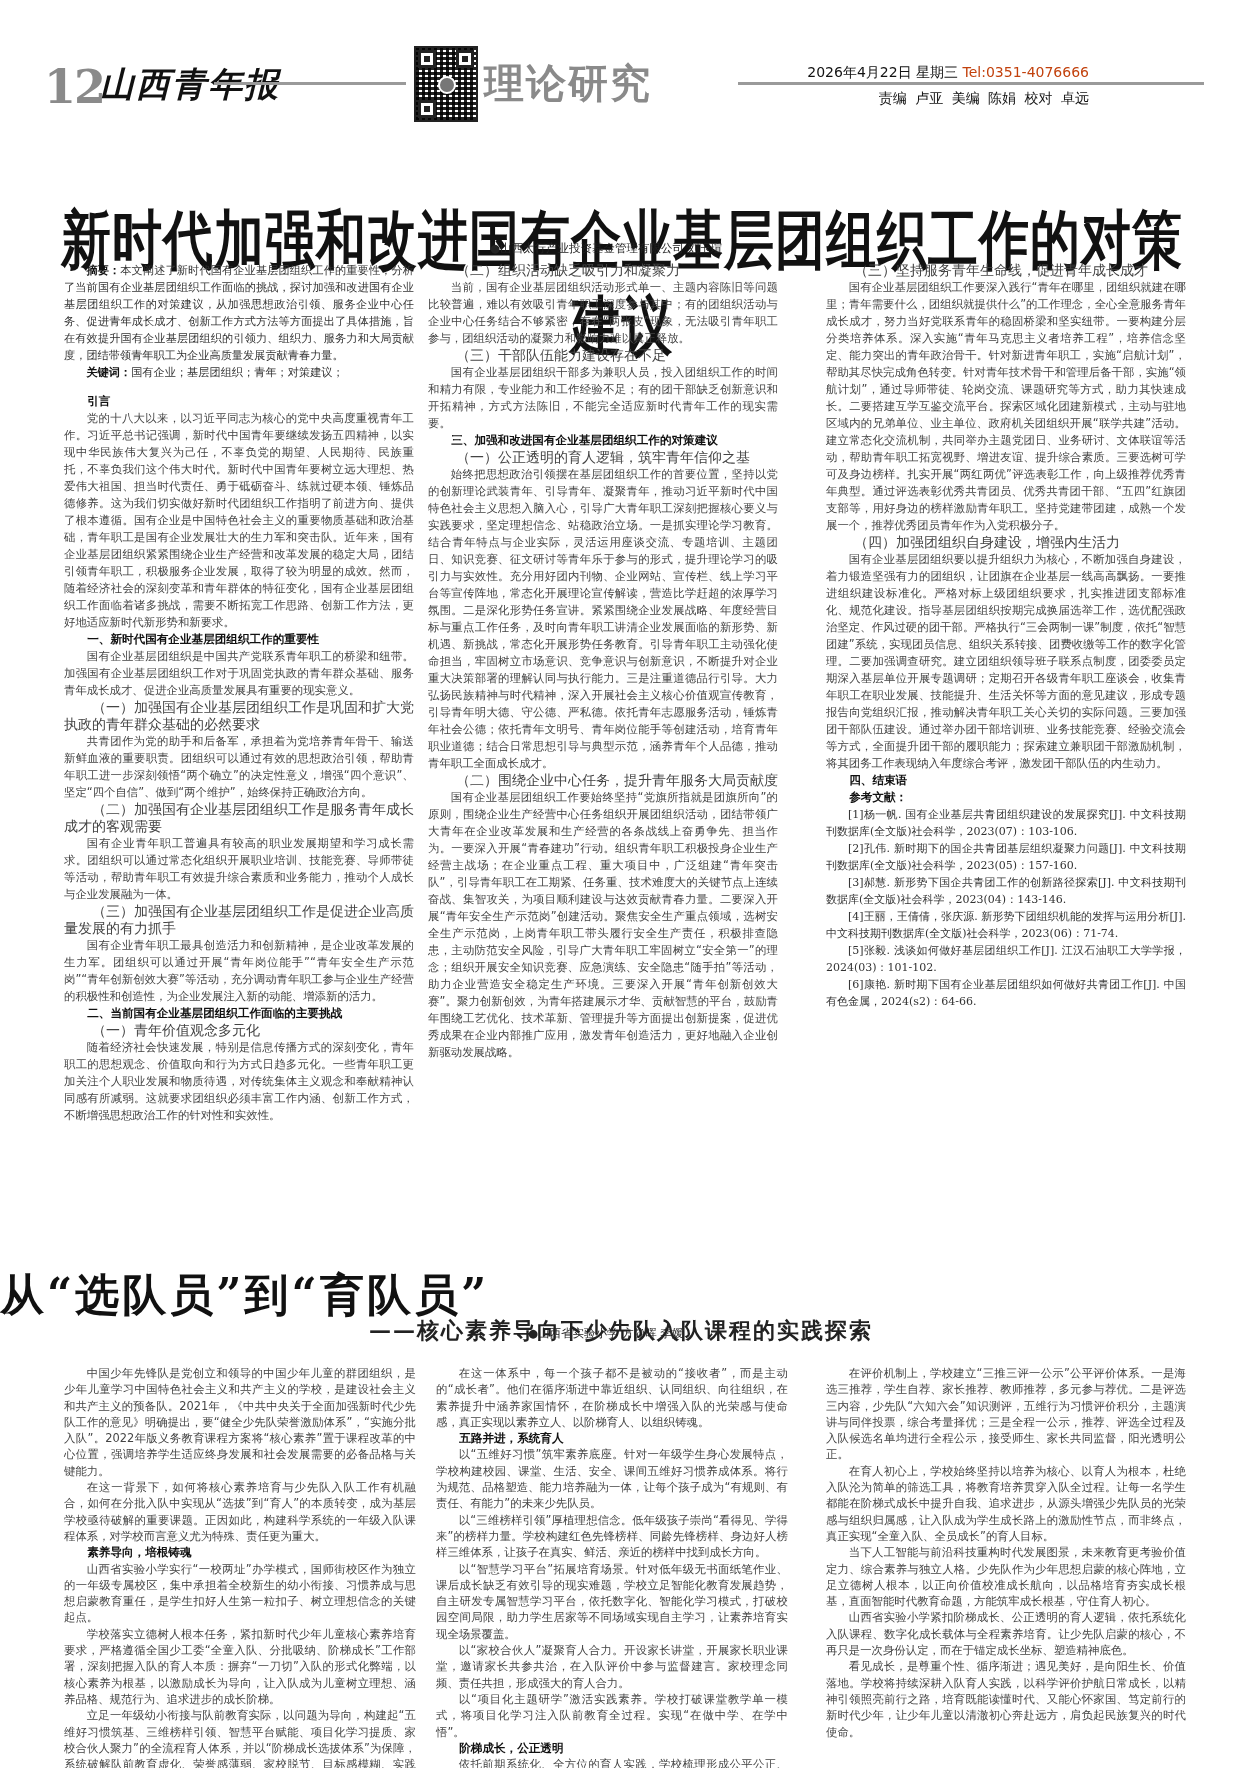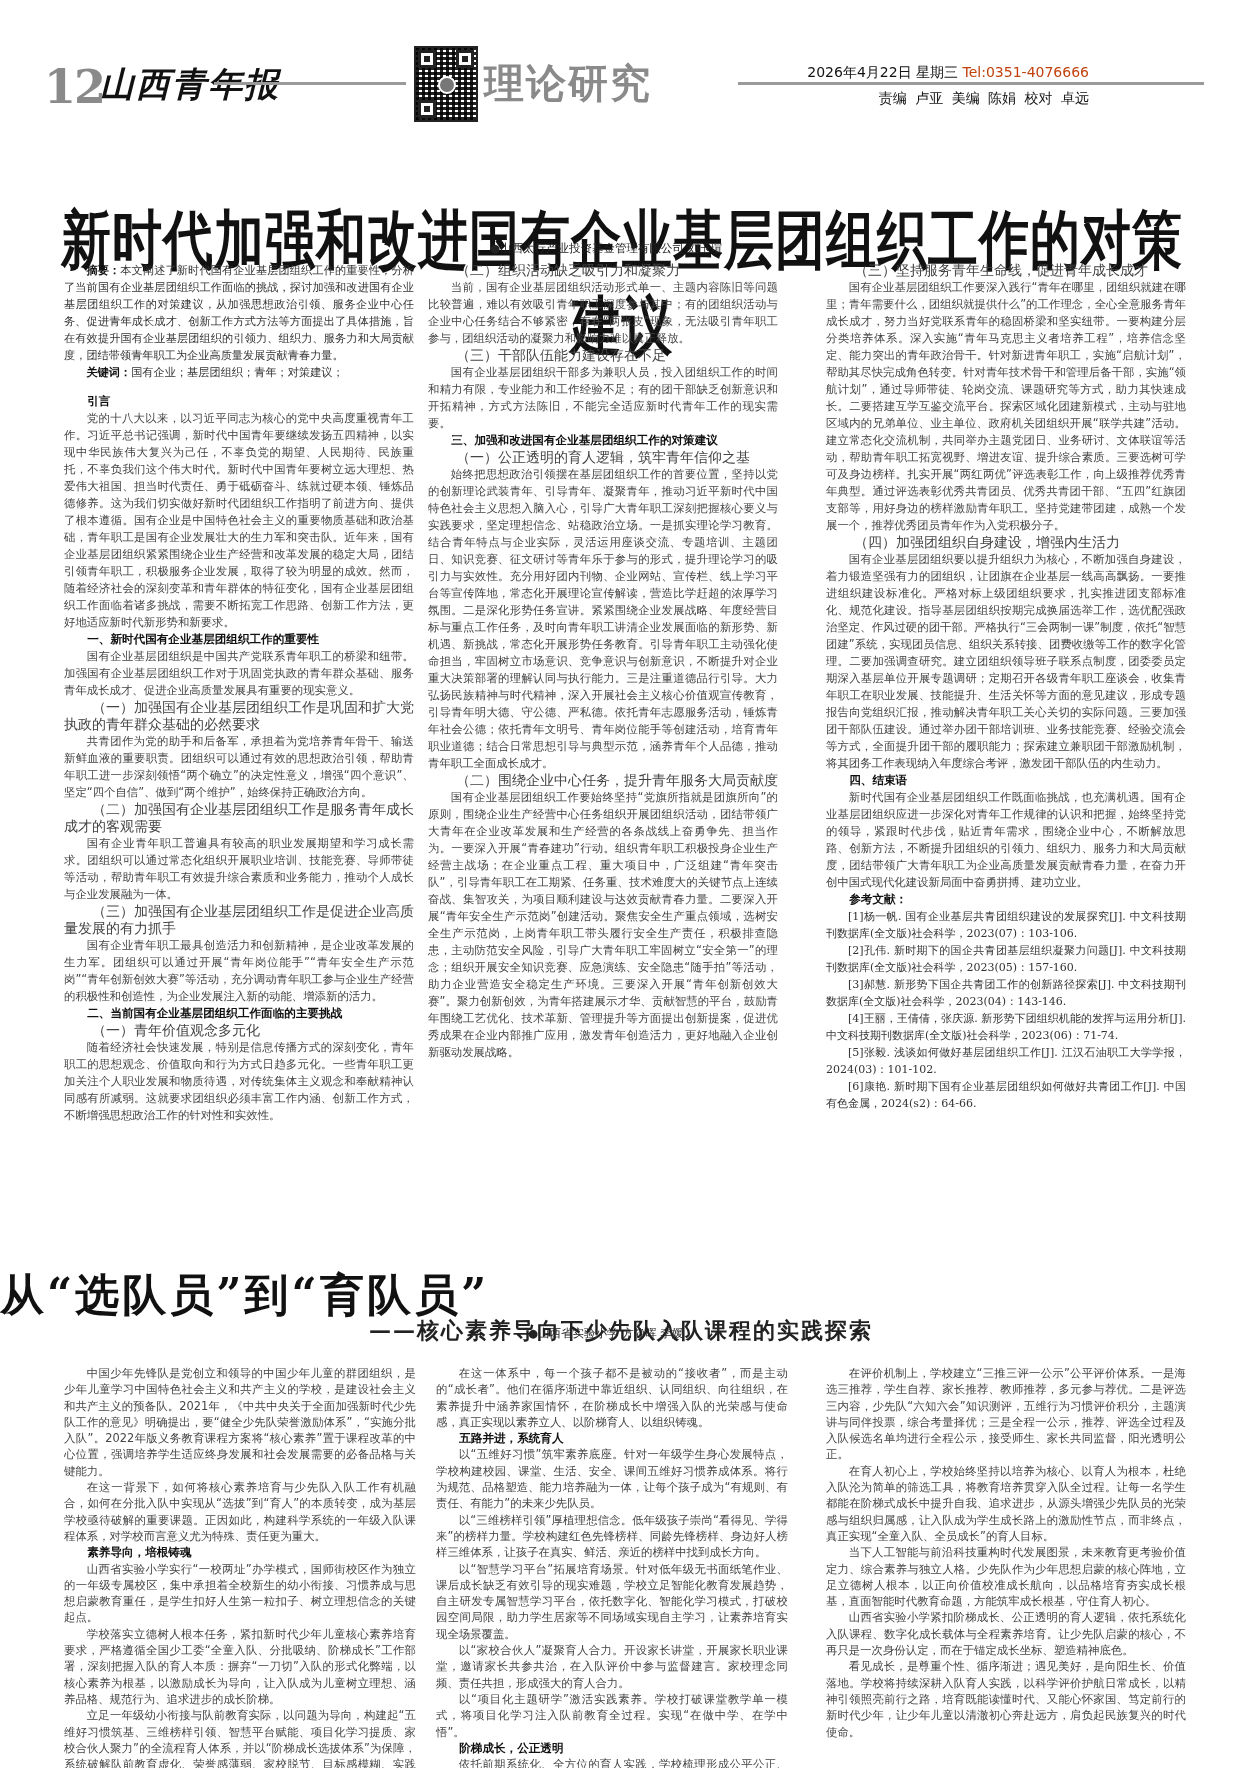--- a/index.html
+++ b/index.html
@@ -113,21 +113,20 @@
   <h5>（二）围绕企业中心任务，提升青年服务大局贡献度</h5>
   <p>国有企业基层团组织工作要始终坚持“党旗所指就是团旗所向”的原则，围绕企业生产经营中心任务组织开展团组织活动，团结带领广大青年在企业改革发展和生产经营的各条战线上奋勇争先、担当作为。一要深入开展“青春建功”行动。组织青年职工积极投身企业生产经营主战场；在企业重点工程、重大项目中，广泛组建“青年突击队”，引导青年职工在工期紧、任务重、技术难度大的关键节点上连续奋战、集智攻关，为项目顺利建设与达效贡献青春力量。二要深入开展“青年安全生产示范岗”创建活动。聚焦安全生产重点领域，选树安全生产示范岗，上岗青年职工带头履行安全生产责任，积极排查隐患，主动防范安全风险，引导广大青年职工牢固树立“安全第一”的理念；组织开展安全知识竞赛、应急演练、安全隐患“随手拍”等活动，助力企业营造安全稳定生产环境。三要深入开展“青年创新创效大赛”。聚力创新创效，为青年搭建展示才华、贡献智慧的平台，鼓励青年围绕工艺优化、技术革新、管理提升等方面提出创新提案，促进优秀成果在企业内部推广应用，激发青年创造活力，更好地融入企业创新驱动发展战略。</p>
 </div>
 
 <div class="col col3">
   <h5>（三）坚持服务青年生命线，促进青年成长成才</h5>
   <p>国有企业基层团组织工作要深入践行“青年在哪里，团组织就建在哪里；青年需要什么，团组织就提供什么”的工作理念，全心全意服务青年成长成才，努力当好党联系青年的稳固桥梁和坚实纽带。一要构建分层分类培养体系。深入实施“青年马克思主义者培养工程”，培养信念坚定、能力突出的青年政治骨干。针对新进青年职工，实施“启航计划”，帮助其尽快完成角色转变。针对青年技术骨干和管理后备干部，实施“领航计划”，通过导师带徒、轮岗交流、课题研究等方式，助力其快速成长。二要搭建互学互鉴交流平台。探索区域化团建新模式，主动与驻地区域内的兄弟单位、业主单位、政府机关团组织开展“联学共建”活动。建立常态化交流机制，共同举办主题党团日、业务研讨、文体联谊等活动，帮助青年职工拓宽视野、增进友谊、提升综合素质。三要选树可学可及身边榜样。扎实开展“两红两优”评选表彰工作，向上级推荐优秀青年典型。通过评选表彰优秀共青团员、优秀共青团干部、“五四”红旗团支部等，用好身边的榜样激励青年职工。坚持党建带团建，成熟一个发展一个，推荐优秀团员青年作为入党积极分子。</p>
   <h5>（四）加强团组织自身建设，增强内生活力</h5>
   <p>国有企业基层团组织要以提升组织力为核心，不断加强自身建设，着力锻造坚强有力的团组织，让团旗在企业基层一线高高飘扬。一要推进组织建设标准化。严格对标上级团组织要求，扎实推进团支部标准化、规范化建设。指导基层团组织按期完成换届选举工作，选优配强政治坚定、作风过硬的团干部。严格执行“三会两制一课”制度，依托“智慧团建”系统，实现团员信息、组织关系转接、团费收缴等工作的数字化管理。二要加强调查研究。建立团组织领导班子联系点制度，团委委员定期深入基层单位开展专题调研；定期召开各级青年职工座谈会，收集青年职工在职业发展、技能提升、生活关怀等方面的意见建议，形成专题报告向党组织汇报，推动解决青年职工关心关切的实际问题。三要加强团干部队伍建设。通过举办团干部培训班、业务技能竞赛、经验交流会等方式，全面提升团干部的履职能力；探索建立兼职团干部激励机制，将其团务工作表现纳入年度综合考评，激发团干部队伍的内生动力。</p>
   <h4>四、结束语</h4>
-  <p>新时代国有企业基层团组织工作既面临挑战，也充满机遇。国有企业基层团组织应进一步深化对青年工作规律的认识和把握，始终坚持党的领导，紧跟时代步伐，贴近青年需求，围绕企业中心，不断解放思路、创新方法，不断提升团组织的引领力、组织力、服务力和大局贡献度，团结带领广大青年职工为企业高质量发展贡献青春力量，在奋力开创中国式现代化建设新局面中奋勇拼搏、建功立业。</p>
   <h4>参考文献：</h4>
   <p class="ref">[1]杨一帆. 国有企业基层共青团组织建设的发展探究[J]. 中文科技期刊数据库(全文版)社会科学，2023(07)：103-106.</p>
   <p class="ref">[2]孔伟. 新时期下的国企共青团基层组织凝聚力问题[J]. 中文科技期刊数据库(全文版)社会科学，2023(05)：157-160.</p>
   <p class="ref">[3]郝慧. 新形势下国企共青团工作的创新路径探索[J]. 中文科技期刊数据库(全文版)社会科学，2023(04)：143-146.</p>
   <p class="ref">[4]王丽，王倩倩，张庆源. 新形势下团组织机能的发挥与运用分析[J]. 中文科技期刊数据库(全文版)社会科学，2023(06)：71-74.</p>
   <p class="ref">[5]张毅. 浅谈如何做好基层团组织工作[J]. 江汉石油职工大学学报，2024(03)：101-102.</p>
   <p class="ref">[6]康艳. 新时期下国有企业基层团组织如何做好共青团工作[J]. 中国有色金属，2024(s2)：64-66.</p>
 </div>
 
 <h2 class="headline2" style="margin:0;">从“选队员”到“育队员”</h2>

